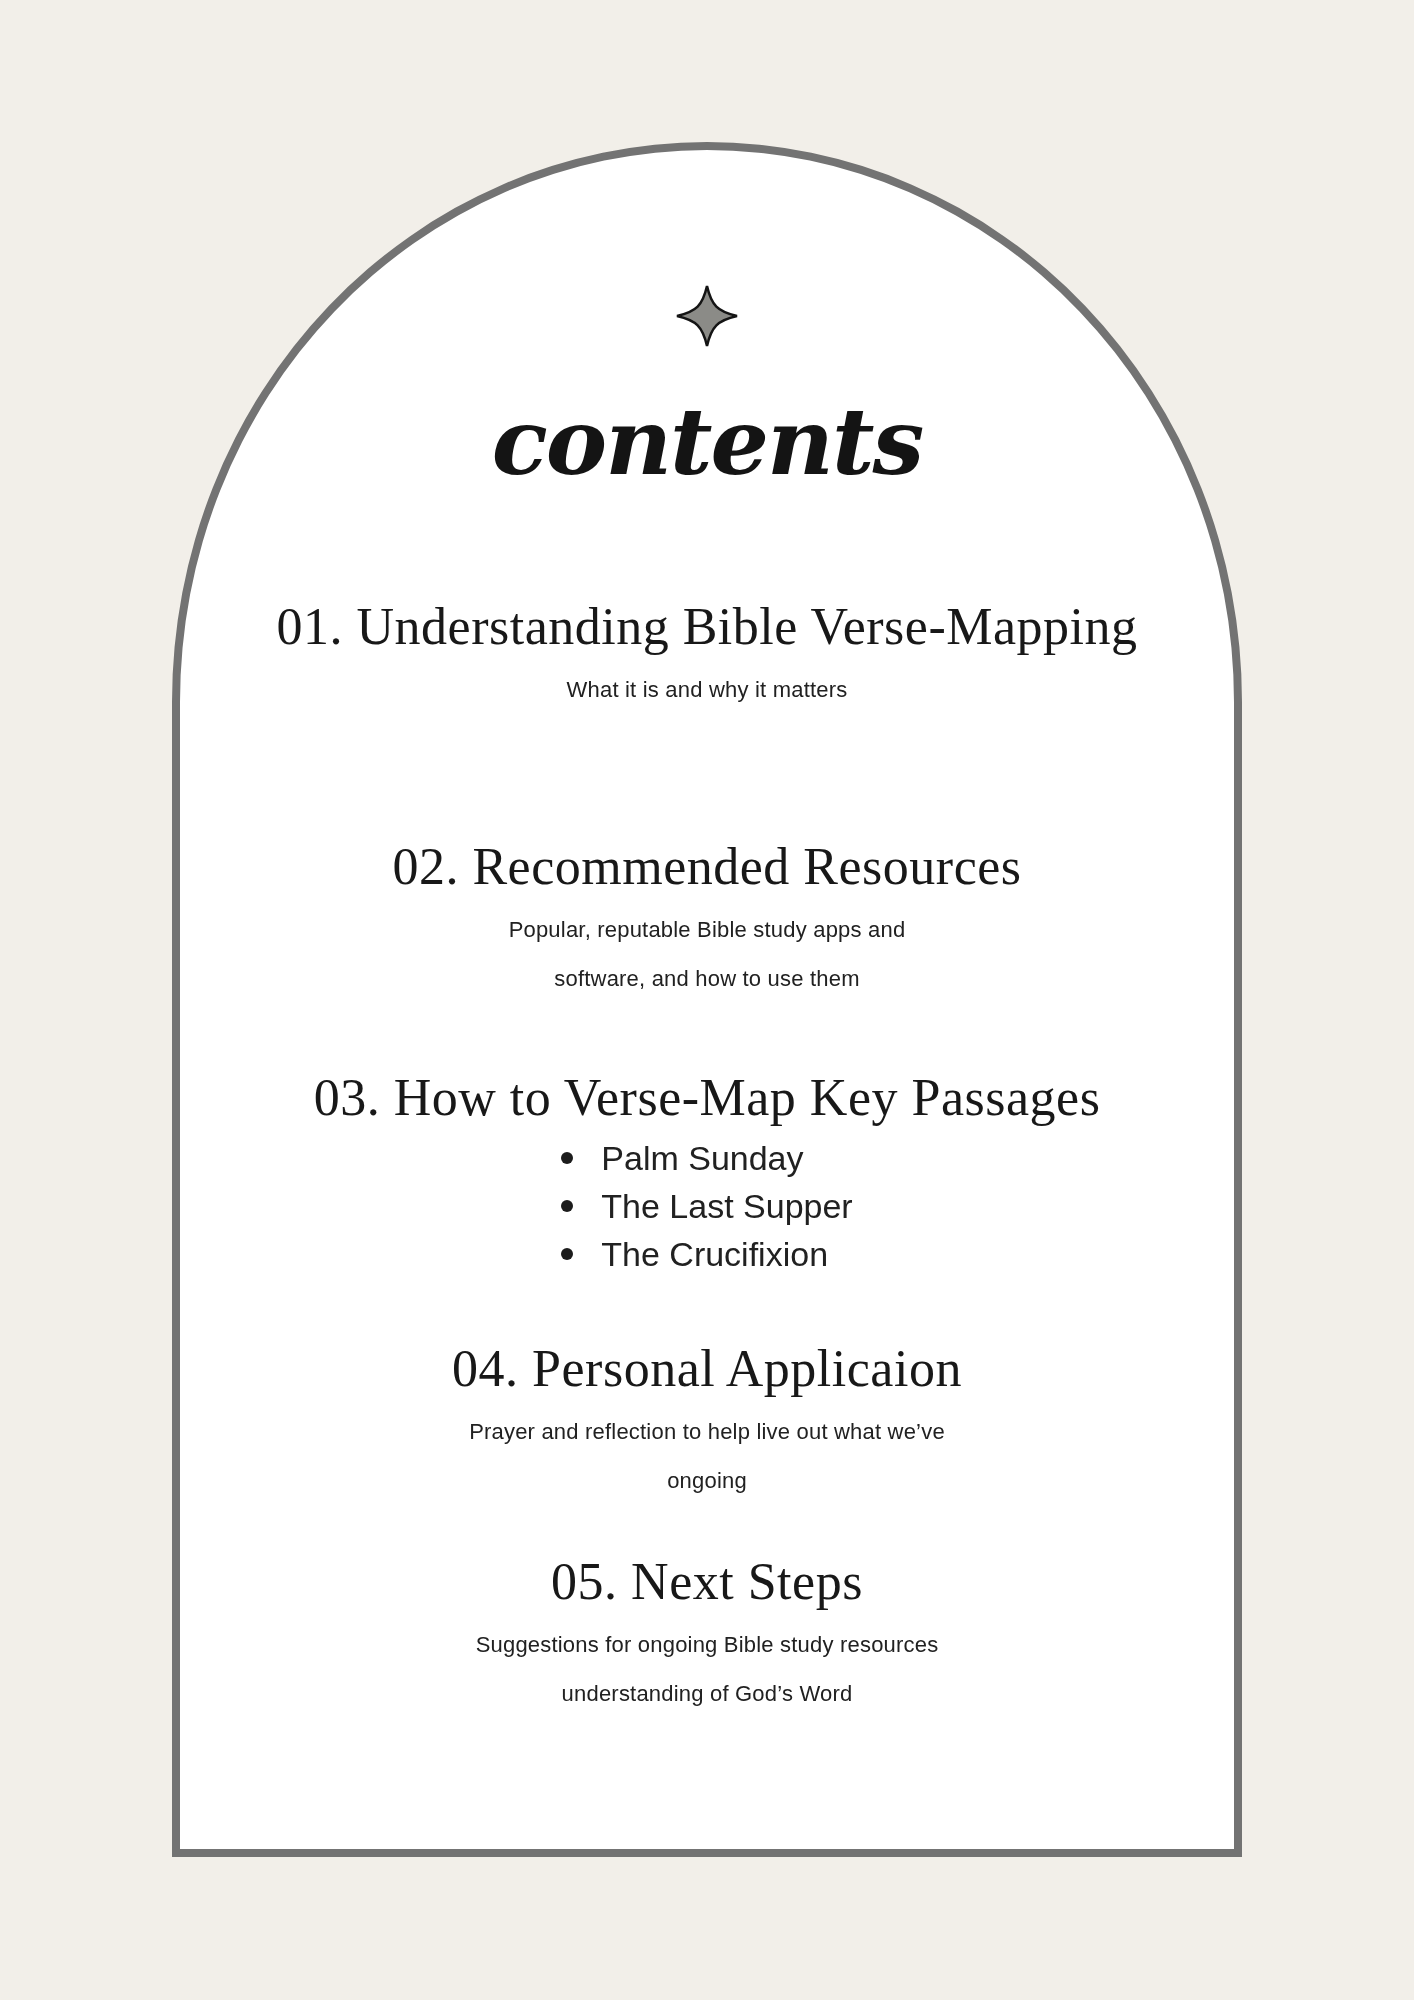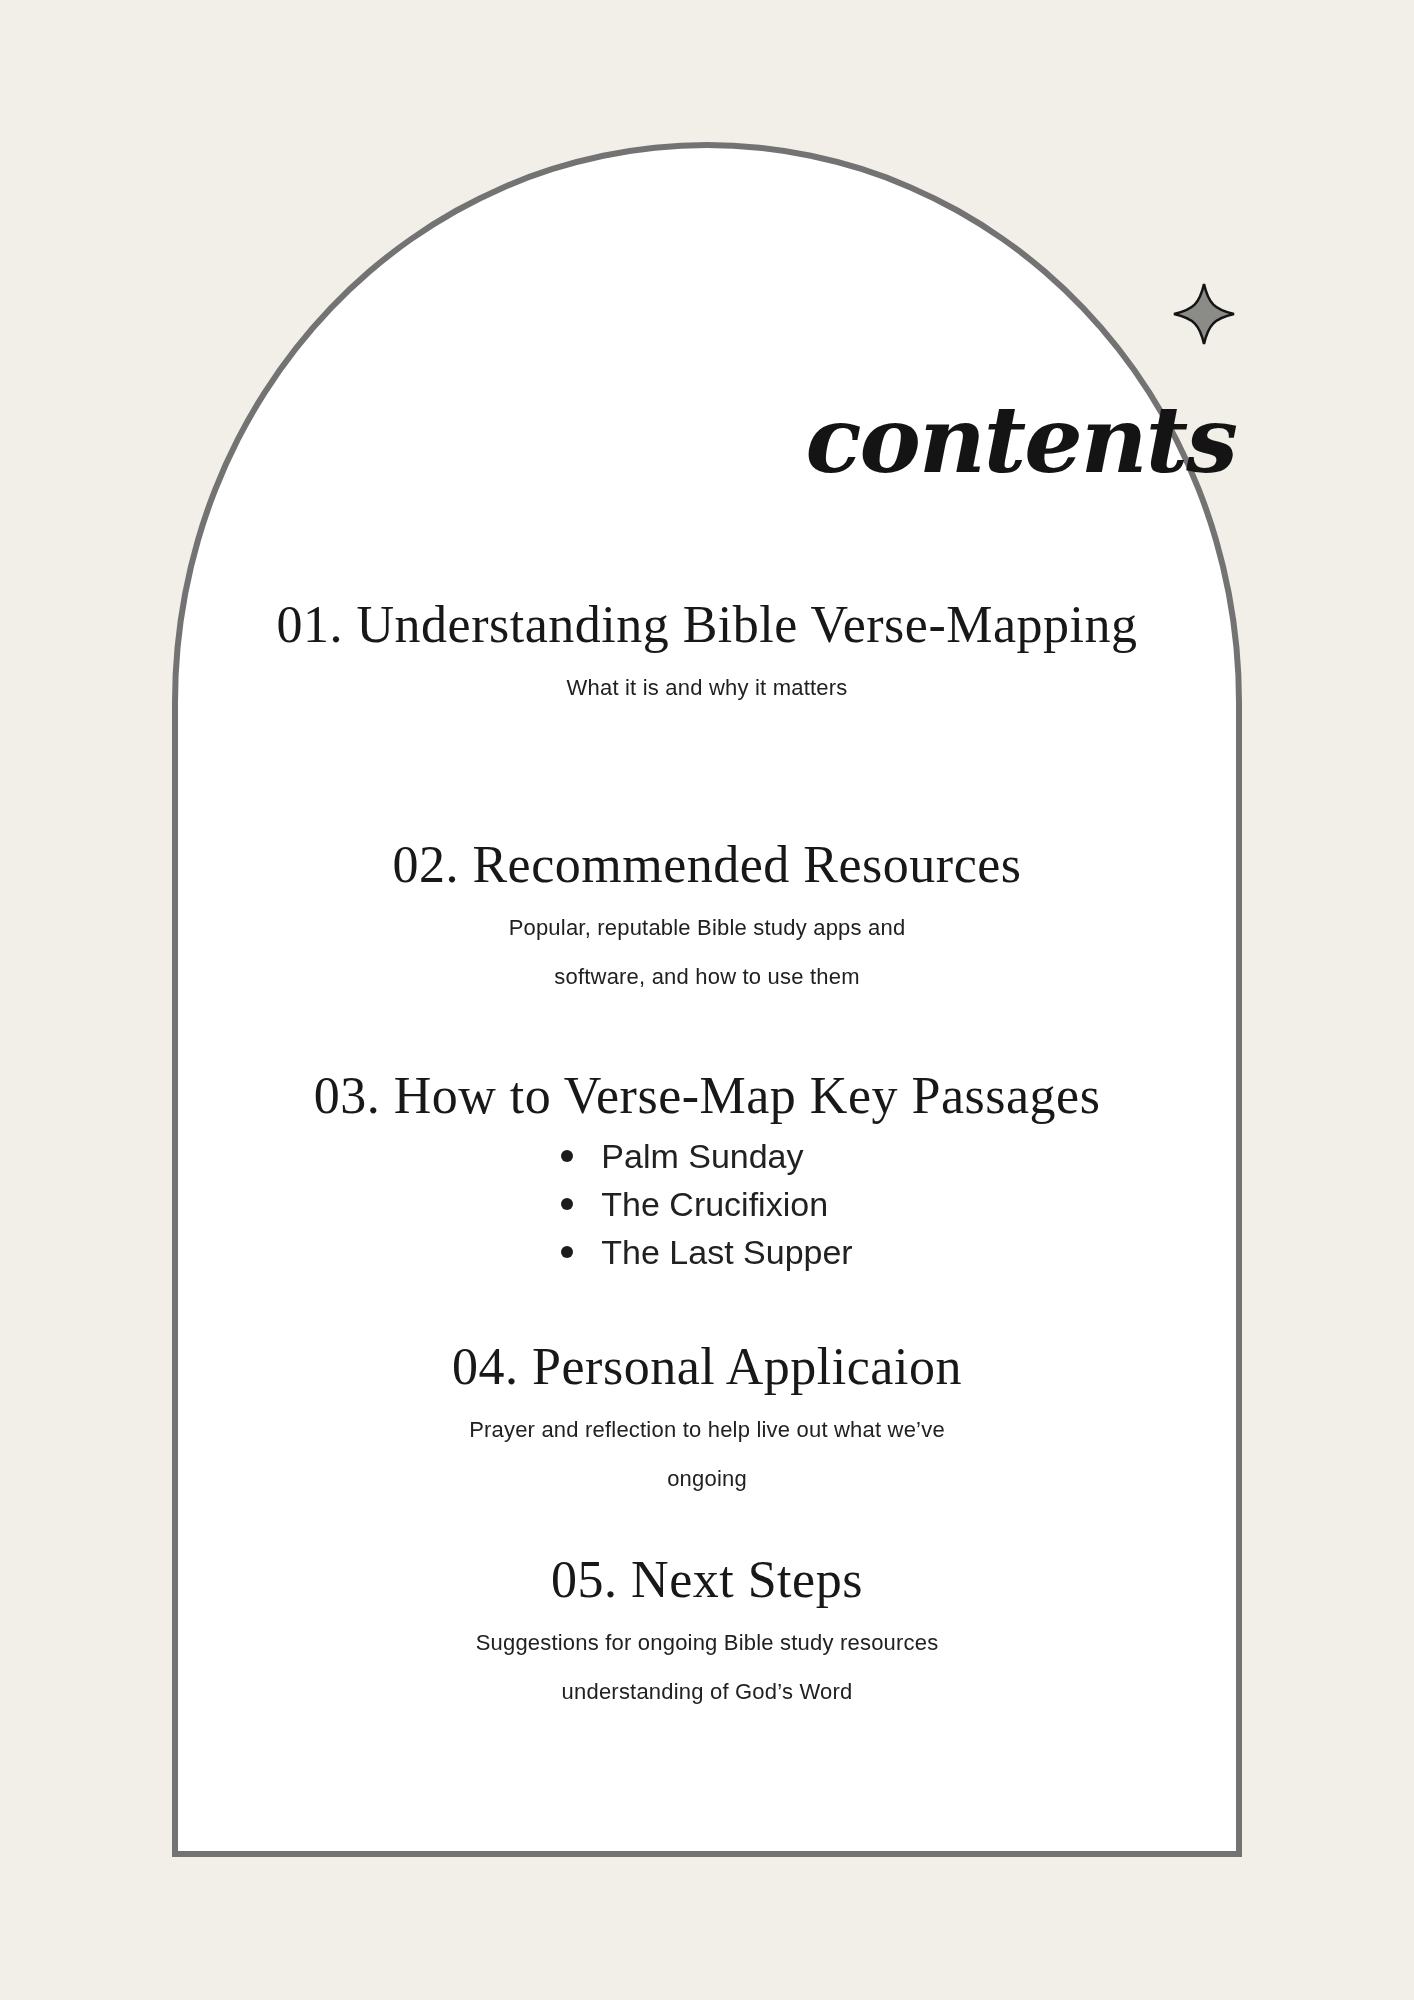--- a/index.html
+++ b/index.html
@@ -15,26 +15,26 @@
     color: #1c1c1c;
     overflow: hidden;
   }
   .arch-card {
     position: absolute;
     left: 172px;
     top: 142px;
     width: 1070px;
     height: 1715px;
     background: #ffffff;
-    border: 6px solid #737373;
+    border: 8px solid #737373;
     border-radius: 535px 535px 0 0 / 560px 560px 0 0;
     box-sizing: border-box;
     display: flex;
     flex-direction: column;
-    align-items: flex-end;
+    align-items: center;
     text-align: center;
   }
   .star {
     margin-top: 134px;
     width: 64px;
     height: 64px;
     flex: 0 0 auto;
   }
   .doc-title {
     margin-top: 34px;
@@ -114,25 +114,25 @@
 
   <div class="section sec-3">
     <div class="section-heading">03. How to Verse-Map Key Passages</div>
     <div class="bullet-list">
       <div class="bullet-item">
         <span class="bullet-dot"></span>
         <span>Palm Sunday</span>
       </div>
       <div class="bullet-item">
         <span class="bullet-dot"></span>
-        <span>The Crucifixion</span>
+        <span>The Last Supper</span>
       </div>
       <div class="bullet-item">
         <span class="bullet-dot"></span>
-        <span>The Last Supper</span>
+        <span>The Crucifixion</span>
       </div>
     </div>
   </div>
 
   <div class="section sec-4">
     <div class="section-heading">04. Personal Applicaion</div>
     <div class="section-desc">
       <div>Prayer and reflection to help live out what we’ve</div>
       <div>ongoing</div>
     </div>

